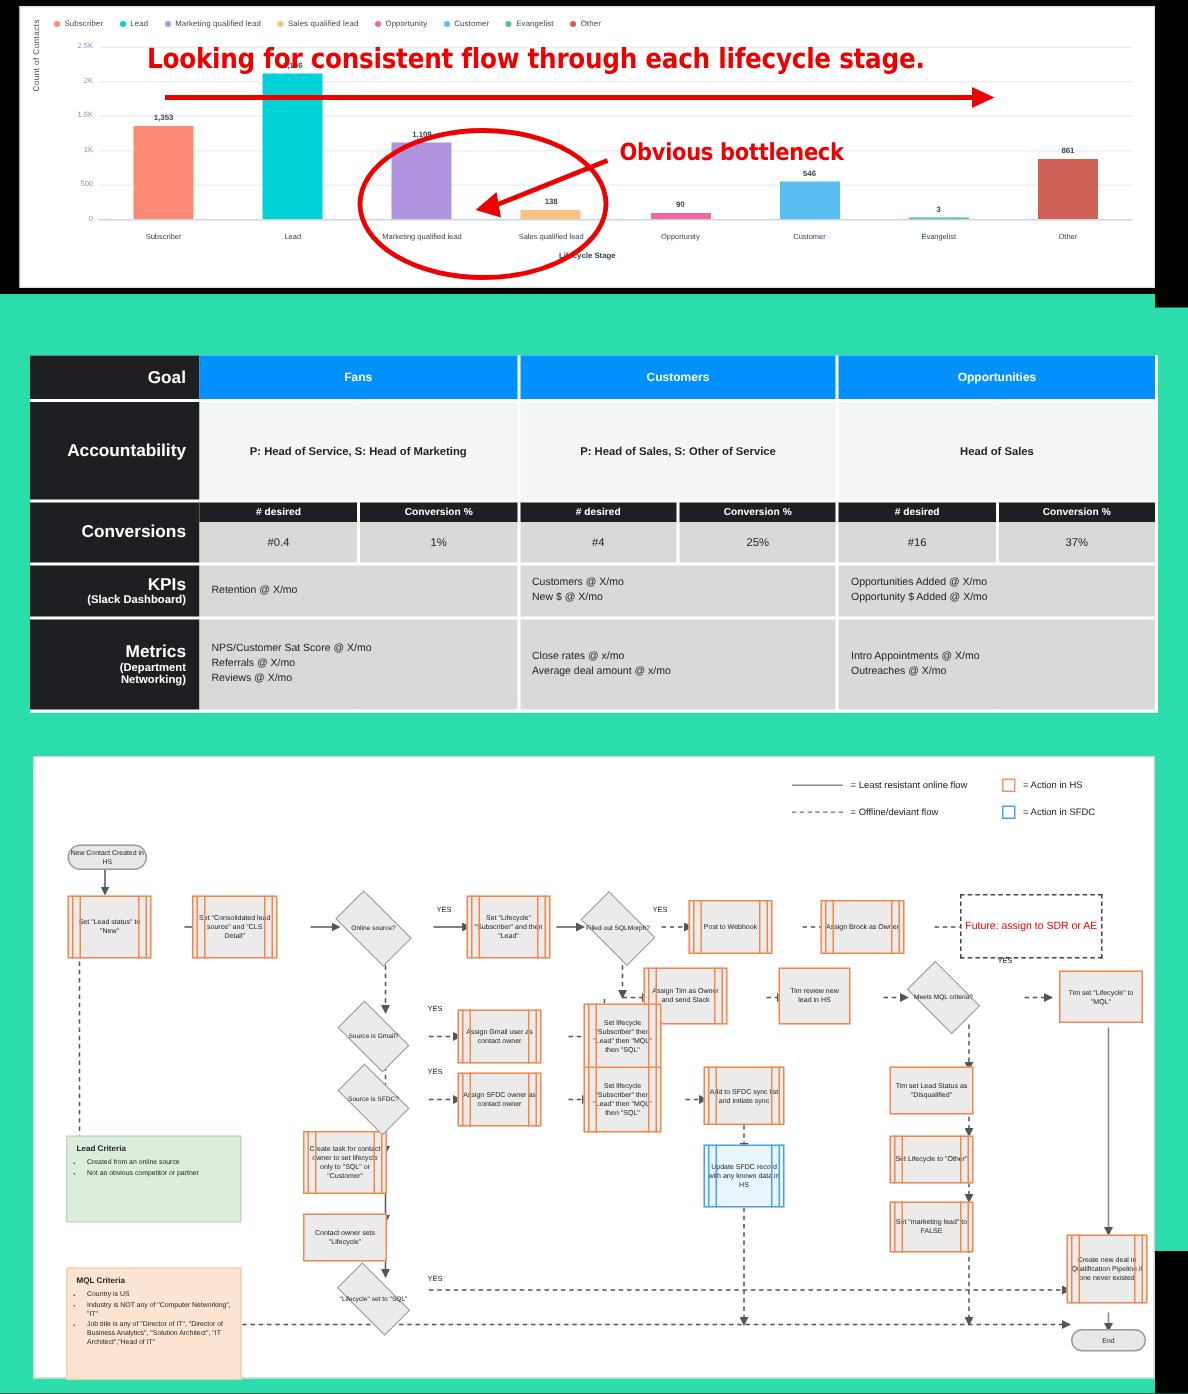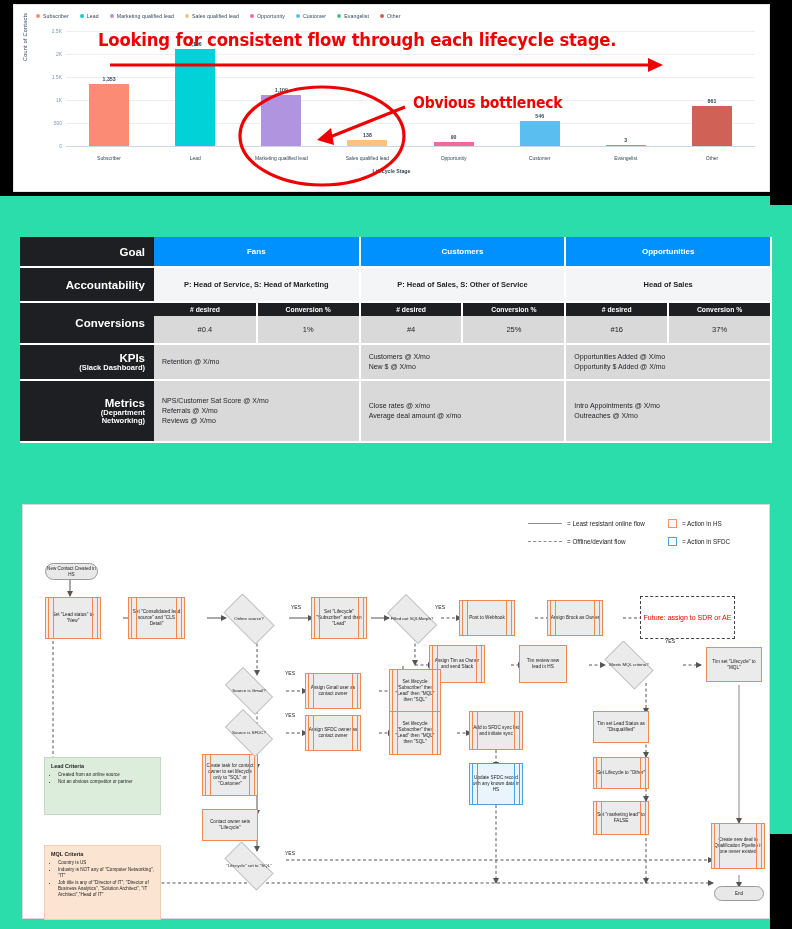--- a/index.html
+++ b/index.html
@@ -89,31 +89,31 @@
   
   .kpi-table {
     position:absolute; left:20px; top:237px; width:752px;
     border-collapse:collapse; table-layout:fixed;
     background:#fff;
   }
   .kpi-table td { vertical-align:middle; }
   .rowhead {
     background:#1d1f23; color:#fff; text-align:right;
     padding:6px 9px; font-weight:bold; font-size:11.5px;
-    width:134px; border-bottom:2px solid #fff;
+    width:113px; border-bottom:2px solid #fff;
   }
   .rowhead .sub { font-size:7.5px; font-weight:bold; display:block; line-height:1.15; }
   .goal-cell {
     background:#0091ff; color:#fff; text-align:center; font-weight:bold;
     font-size:8px; padding:10px 4px; border-right:2px solid #fff;
     border-bottom:2px solid #fff;
   }
   .acct-cell {
     background:#f4f5f6; color:#1d1f23; text-align:center; font-weight:bold;
-    font-size:7.5px; padding:12px 4px; border-right:2px solid #fff;
+    font-size:7.5px; padding:28px 4px; border-right:2px solid #fff;
     border-bottom:2px solid #fff;
   }
   .conv-head {
     background:#1d1f23; color:#fff; text-align:center; font-weight:bold;
     font-size:6.8px; padding:3px 2px; border-right:2px solid #fff;
   }
   .conv-val {
     background:#d9d9d9; color:#1d1f23; text-align:center;
     font-size:7.5px; padding:9px 2px; border-right:2px solid #fff;
     border-bottom:2px solid #fff;

